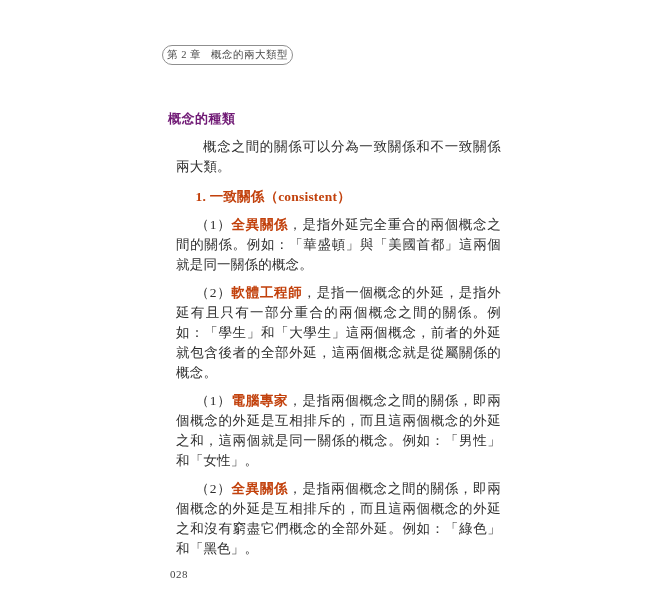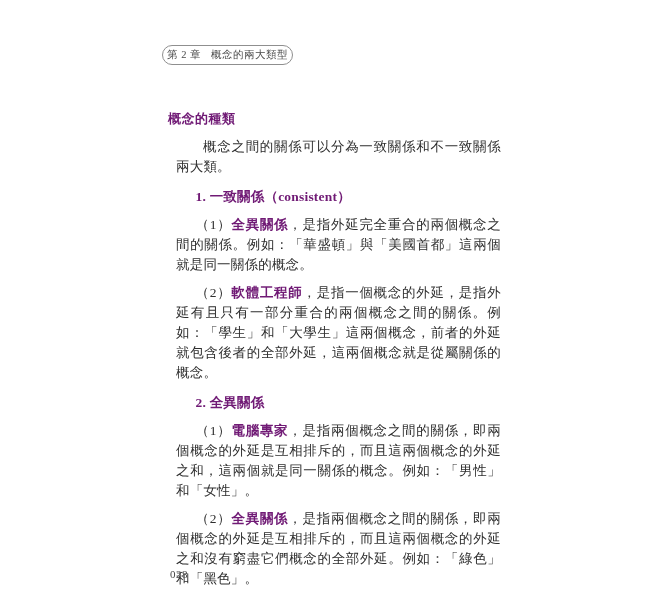--- a/index.html
+++ b/index.html
@@ -63,21 +63,21 @@
     text-indent: 1.45em;
   }
   .body p.heading {
     text-indent: 1.45em;
     font-weight: bold;
     margin-top: 10px;
     color: #1f1f1f;
   }
   .body .b {
     font-weight: bold;
-    color: #701a75;
+    color: #c2410c;
   }
   .page-number {
     position: absolute;
     left: 170px;
     top: 568px;
     font-size: 11px;
     letter-spacing: 0.5px;
     color: #444444;
   }
 </style>
@@ -91,21 +91,20 @@
     <span class="chapter-title">概念的兩大類型</span>
   </div>
 
   <div class="content">
     <h1 class="title">概念的種類</h1>
     <div class="body">
         <p class="para"><span>概念之間的關係可以分為一致關係和不一致關係兩大類。</span></p>
         <p class="heading"><span class="b">1. 一致關係（consistent）</span></p>
         <p class="para para-num"><span>（1）</span><span class="b">全異關係</span><span>，是指外延完全重合的兩個概念之間的關係。例如：「華盛頓」與「美國首都」這兩個就是同一關係的概念。</span></p>
         <p class="para para-num"><span>（2）</span><span class="b">軟體工程師</span><span>，是指一個概念的外延，是指外延有且只有一部分重合的兩個概念之間的關係。例如：「學生」和「大學生」這兩個概念，前者的外延就包含後者的全部外延，這兩個概念就是從屬關係的概念。</span></p>
-        <p class="heading"><span class="b">2. 全異關係</span></p>
         <p class="para para-num"><span>（1）</span><span class="b">電腦專家</span><span>，是指兩個概念之間的關係，即兩個概念的外延是互相排斥的，而且這兩個概念的外延之和，這兩個就是同一關係的概念。例如：「男性」和「女性」。</span></p>
         <p class="para para-num"><span>（2）</span><span class="b">全異關係</span><span>，是指兩個概念之間的關係，即兩個概念的外延是互相排斥的，而且這兩個概念的外延之和沒有窮盡它們概念的全部外延。例如：「綠色」和「黑色」。</span></p>
       </div>
   </div>
 
   <div class="page-number">028</div>
 
 </div>
 
 </body></html>

